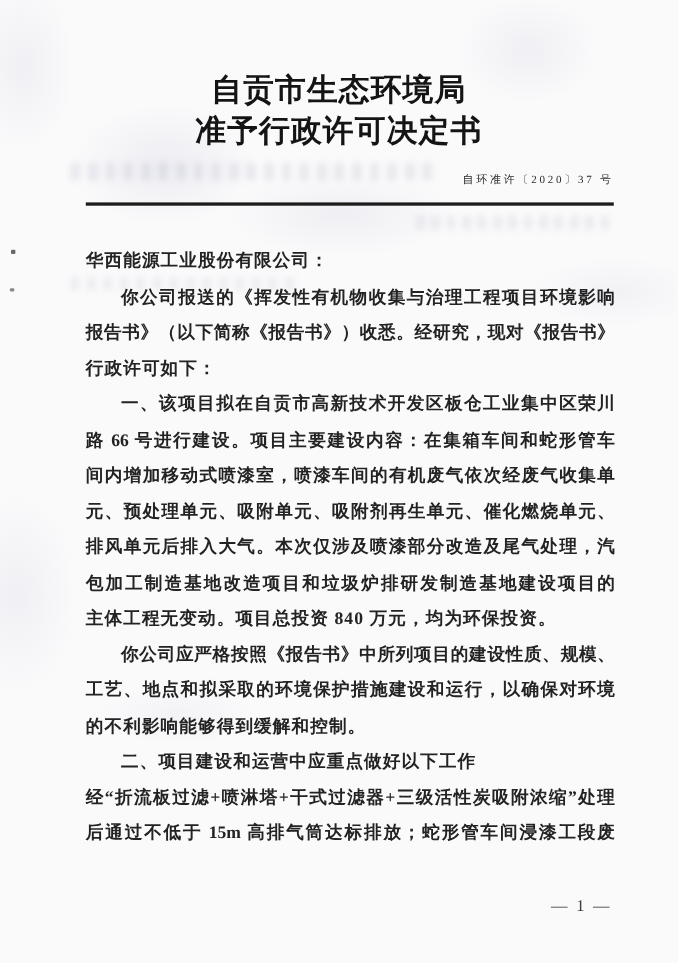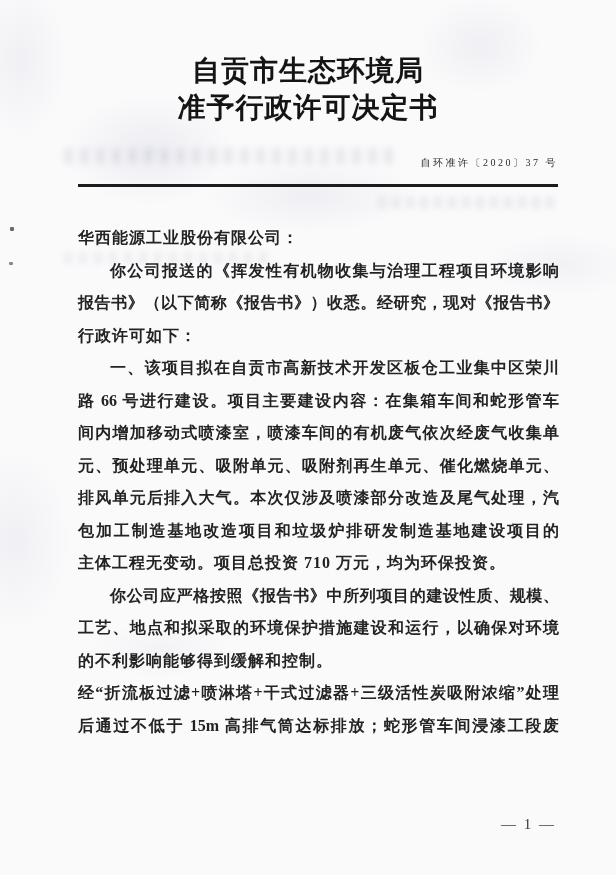--- a/index.html
+++ b/index.html
@@ -46,21 +46,21 @@
     background: repeating-linear-gradient(90deg, rgba(125,125,158,.10) 0 8px, transparent 8px 15px); }
   .speck {
     position: absolute;
     background: #3a3a3a;
   }
   .speck-1 { left:10px; top:227px; width:4px; height:4px; opacity:.75; border-radius:1px; }
   .speck-2 { left:9px;  top:262px; width:4px; height:3px; opacity:.6;  border-radius:1px; }
 
   .title {
     position: absolute;
-    top: 52px;
+    top: 64px;
     left: 0;
     width: 616px;
     margin: 0;
     text-align: center;
     font-size: 28px;
     line-height: 37px;
     font-weight: bold;
     letter-spacing: 1px;
     color: #141414;
   }
@@ -137,23 +137,24 @@
       <div class="line">华西能源工业股份有限公司：</div>
       <div class="line justify" style="text-indent: 2em;">你公司报送的《挥发性有机物收集与治理工程项目环境影响</div>
       <div class="line justify">报告书》（以下简称《报告书》）收悉。经研究，现对《报告书》</div>
       <div class="line">行政许可如下：</div>
       <div class="line justify" style="text-indent: 2em;">一、该项目拟在自贡市高新技术开发区板仓工业集中区荣川</div>
       <div class="line justify">路 66 号进行建设。项目主要建设内容：在集箱车间和蛇形管车</div>
       <div class="line justify">间内增加移动式喷漆室，喷漆车间的有机废气依次经废气收集单</div>
       <div class="line justify">元、预处理单元、吸附单元、吸附剂再生单元、催化燃烧单元、</div>
       <div class="line justify">排风单元后排入大气。本次仅涉及喷漆部分改造及尾气处理，汽</div>
       <div class="line justify">包加工制造基地改造项目和垃圾炉排研发制造基地建设项目的</div>
-      <div class="line">主体工程无变动。项目总投资 710 万元，均为环保投资。</div>
+      <div class="line">主体工程无变动。项目总投资 840 万元，均为环保投资。</div>
       <div class="line justify" style="text-indent: 2em;">你公司应严格按照《报告书》中所列项目的建设性质、规模、</div>
       <div class="line justify">工艺、地点和拟采取的环境保护措施建设和运行，以确保对环境</div>
       <div class="line">的不利影响能够得到缓解和控制。</div>
+      <div class="line" style="text-indent: 2em;">二、项目建设和运营中应重点做好以下工作</div>
       <div class="line justify">经“折流板过滤+喷淋塔+干式过滤器+三级活性炭吸附浓缩”处理</div>
       <div class="line justify">后通过不低于 15m 高排气筒达标排放；蛇形管车间浸漆工段废</div>
     </div>
 
   <div class="page-number">— 1 —</div>
 
 </div>
 
 </body></html>

